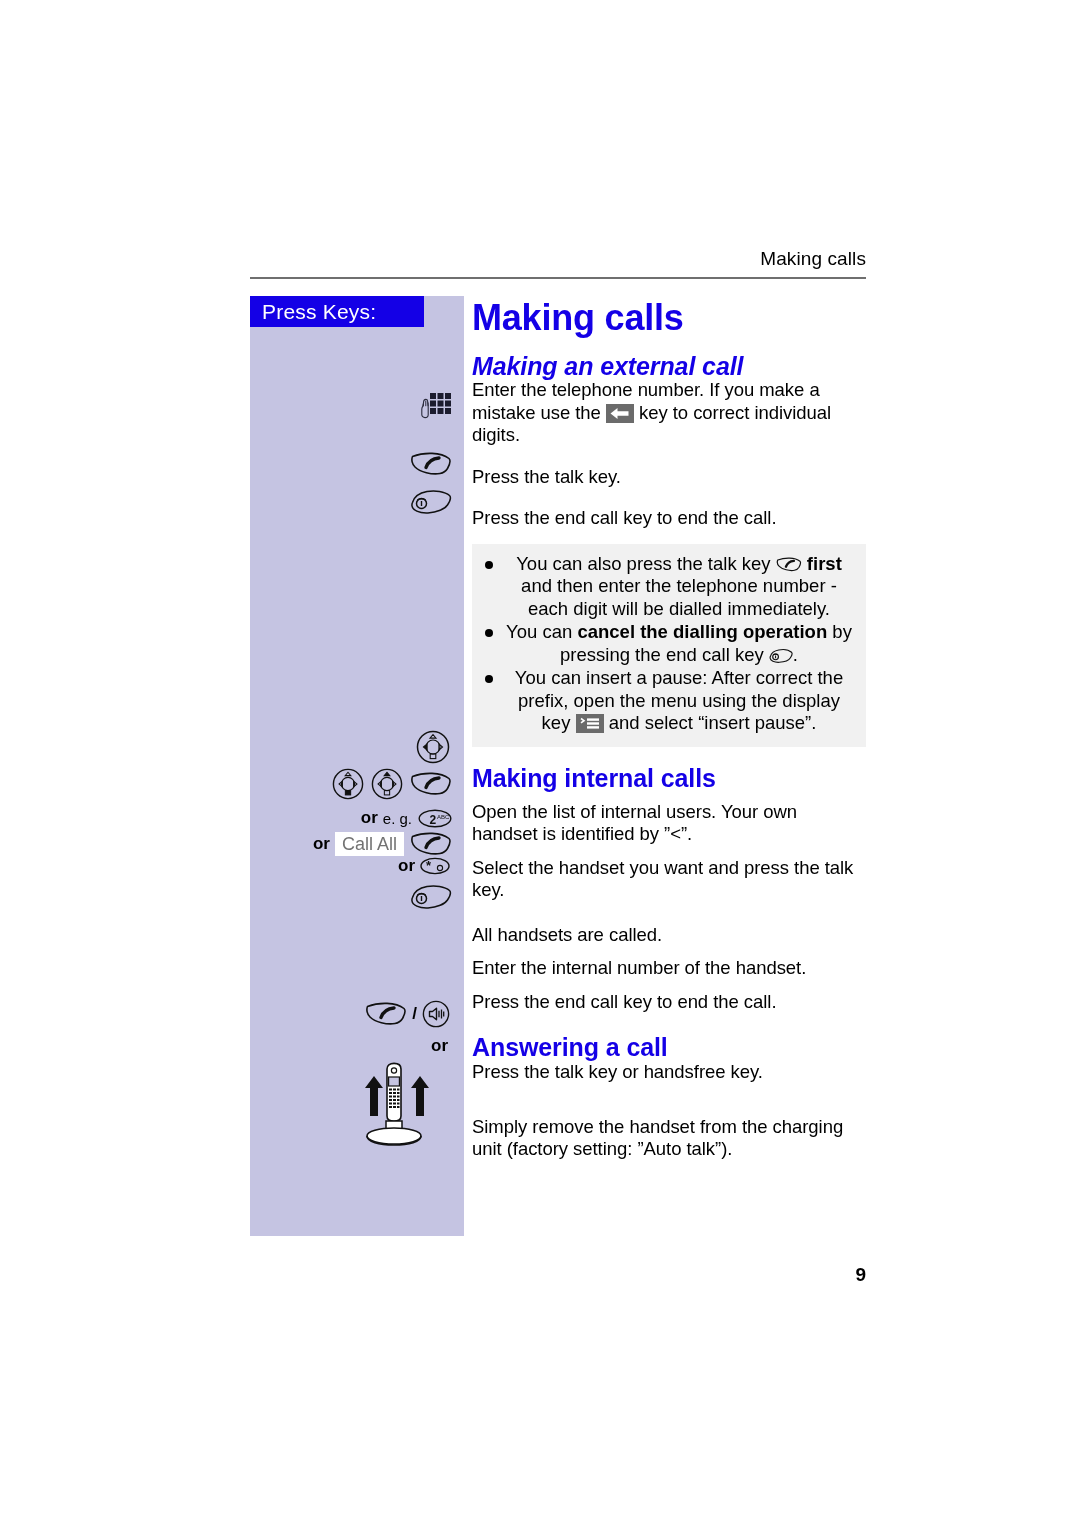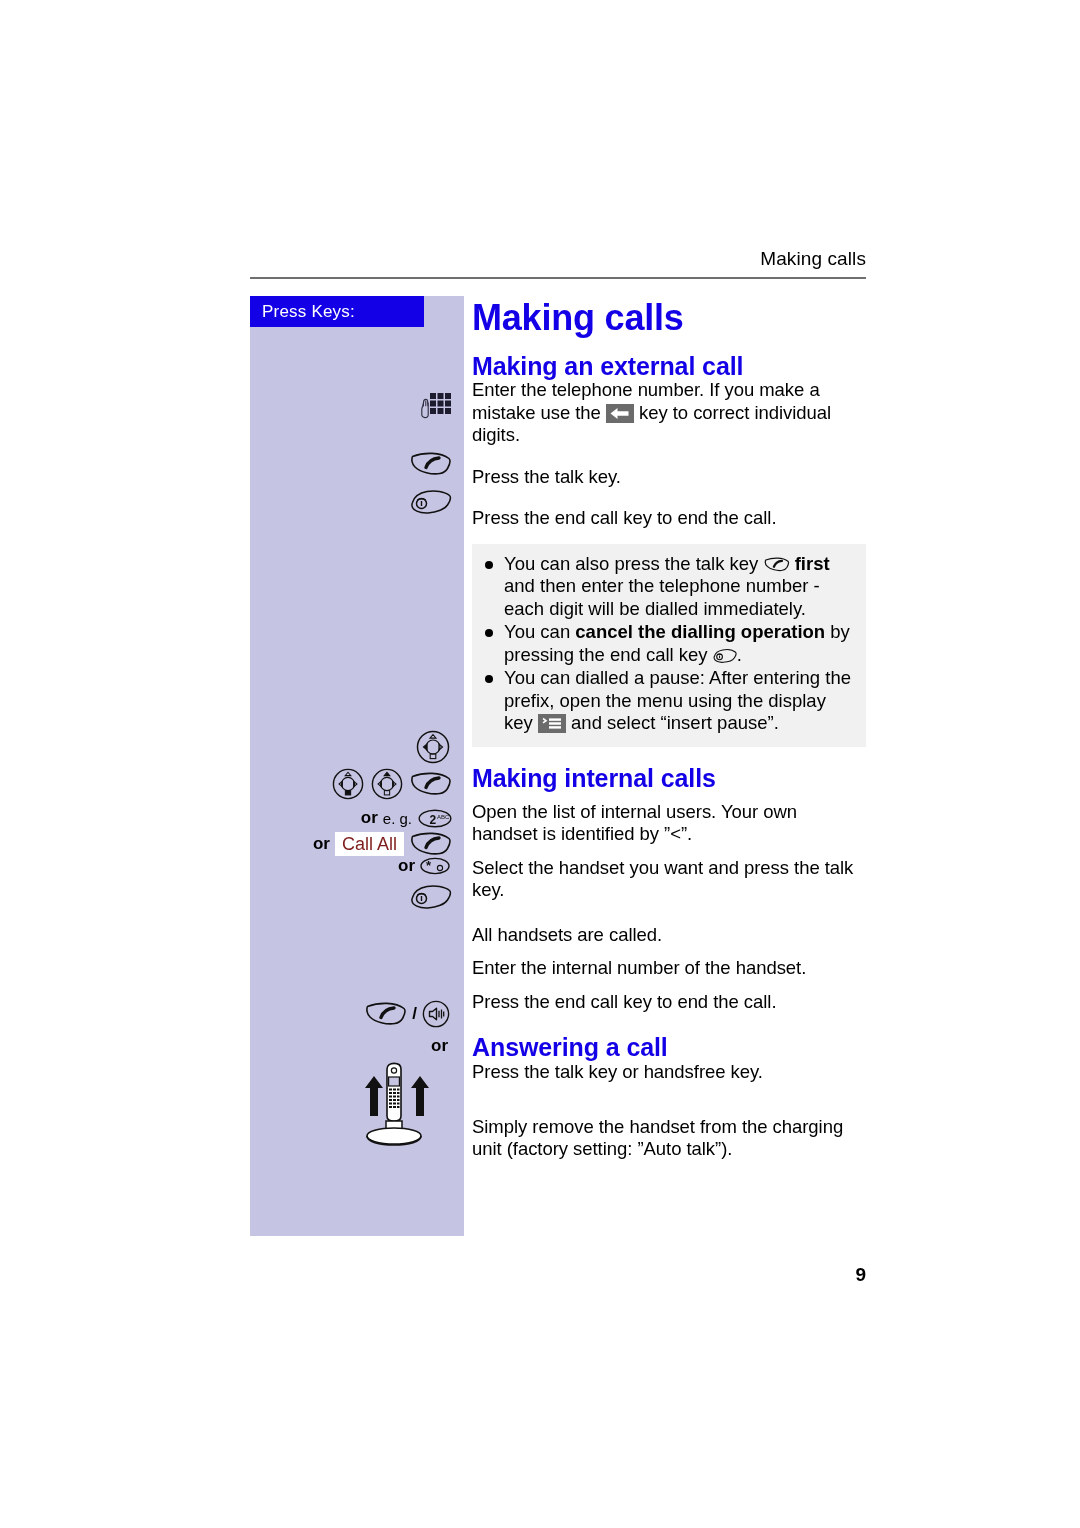--- a/index.html
+++ b/index.html
@@ -53,21 +53,21 @@
     background: #c5c4e2;
   }
   .sidebar-title {
     position: absolute;
     left: 0;
     top: 0;
     width: 174px;
     height: 31px;
     background: #1400e6;
     color: #ffffff;
-    font-size: 17px;
+    font-size: 21px;
     line-height: 31px;
     padding-left: 12px;
     box-sizing: border-box;
     letter-spacing: .2px;
   }
 
   
   .content {
     position: absolute;
     left: 456px;
@@ -150,21 +150,21 @@
   .sb-eg {
     font-size: 15px;
     margin-right: 6px;
   }
   .softkey {
     background: #ffffff;
     border: 1px solid #ffffff;
     font-size: 18px;
     line-height: 22px;
     padding: 0 6px;
-    color: #7f1d1d;
+    color: #737373;
   }
   .footer-page {
     position: absolute;
     left: 790px;
     top: 1264px;
     width: 60px;
     text-align: right;
     font-size: 19px;
     font-weight: bold;
   }
@@ -367,36 +367,36 @@
           <path d="M19 78 c0 6 12 9 27 9 c15 0 27 -3 27 -9" fill="none" stroke="#111" stroke-width="1.6"></path>
         </svg>
       </span>
     </div>
   </div>
 
   <div class="content">
 
     <h1 class="doc-title">Making calls</h1>
 
-    <h2 class="sec-title" style="margin-top:18px;">Making an external call</h2>
+    <h2 class="sec-title" style="margin-top:18px;font-style:italic;">Making an external call</h2>
 
     <div class="body-text" style="">
       <span>Enter the telephone number. If you make a mistake use the </span><span class="key-block" style="width:28px;height:19px;vertical-align:-4px;">
         <svg width="28" height="19" viewBox="0 0 28 19">
           <rect x="0" y="0" width="28" height="19" fill="#6b6b6b"></rect>
           <path d="M11.5 4 l-7 5.5 l7 5.5 l0 -3.2 l11 0 l0 -4.6 l-11 0 Z" fill="#fff"></path>
         </svg>
       </span><span> key to correct individual digits.</span>
     </div>
 
     <div class="body-text" style="margin-top:19px;">Press the talk key.</div>
 
     <div class="body-text" style="margin-top:19px;">Press the end call key to end the call.</div>
 
-    <div class="note-box" style="margin-top:14px; width:394px;">
+    <div class="note-box" style="margin-top:14px; width:394px;text-align:center;">
 
       <div class="note-item">
         <span class="bullet"></span><span>You can also press the talk key </span><span class="key-inline">
           <svg width="26" height="17" viewBox="0 0 42 28">
             <path d="M2.5 6.5 C14 2 31 2 39 8.5 C40.5 10 40 14 37.5 18.5 C36 21 33 23 30 23.5 C22 25 10 22 5 17 C2 14.2 1.2 9.5 2.5 6.5 Z" fill="none" stroke="#111" stroke-width="2"></path>
             <path d="M16 17.5 C18 12 23 8.5 29 8" fill="none" stroke="#111" stroke-width="4" stroke-linecap="round"></path>
           </svg>
         </span> <b>first</b><span> and then enter the telephone number - each digit will be dialled immediately.</span>
       </div>
 
@@ -405,21 +405,21 @@
           <svg width="24" height="16" viewBox="0 0 42 28">
             <path d="M2.5 14.5 C4 9 9 5 17 3.5 C25 2 35 3.5 39.5 7.5 C41 9 40.5 12.5 37.5 17 C35 21 27 24.5 18 25 C9 25.5 2.5 22 2 18 C1.8 16.6 2 15.5 2.5 14.5 Z" fill="none" stroke="#111" stroke-width="2"></path>
             <circle cx="11.5" cy="15.5" r="5" fill="none" stroke="#111" stroke-width="2"></circle>
             <path d="M11.5 13 l0 5" stroke="#111" stroke-width="1.8"></path>
             <path d="M7.5 12 C9 10.2 14 10.2 15.5 12" fill="none" stroke="#111" stroke-width="2"></path>
           </svg>
         </span><span>.</span>
       </div>
 
       <div class="note-item">
-        <span class="bullet"></span><span>You can dialled a pause: After entering the prefix, open the menu using the display key </span><span class="key-block" style="width:28px;height:19px;">
+        <span class="bullet"></span><span>You can insert a pause: After correct the prefix, open the menu using the display key </span><span class="key-block" style="width:28px;height:19px;">
           <svg width="28" height="19" viewBox="0 0 28 19">
             <rect x="0" y="0" width="28" height="19" fill="#6b6b6b"></rect>
             <path d="M5 4.5 l3 2.2 l-3 2.2" fill="none" stroke="#fff" stroke-width="1.6"></path>
             <g fill="#fff">
               <rect x="11" y="4.4" width="12" height="2.4"></rect>
               <rect x="11" y="8.3" width="12" height="2.4"></rect>
               <rect x="11" y="12.2" width="12" height="2.4"></rect>
             </g>
           </svg>
         </span><span> and select “insert pause”.</span>

